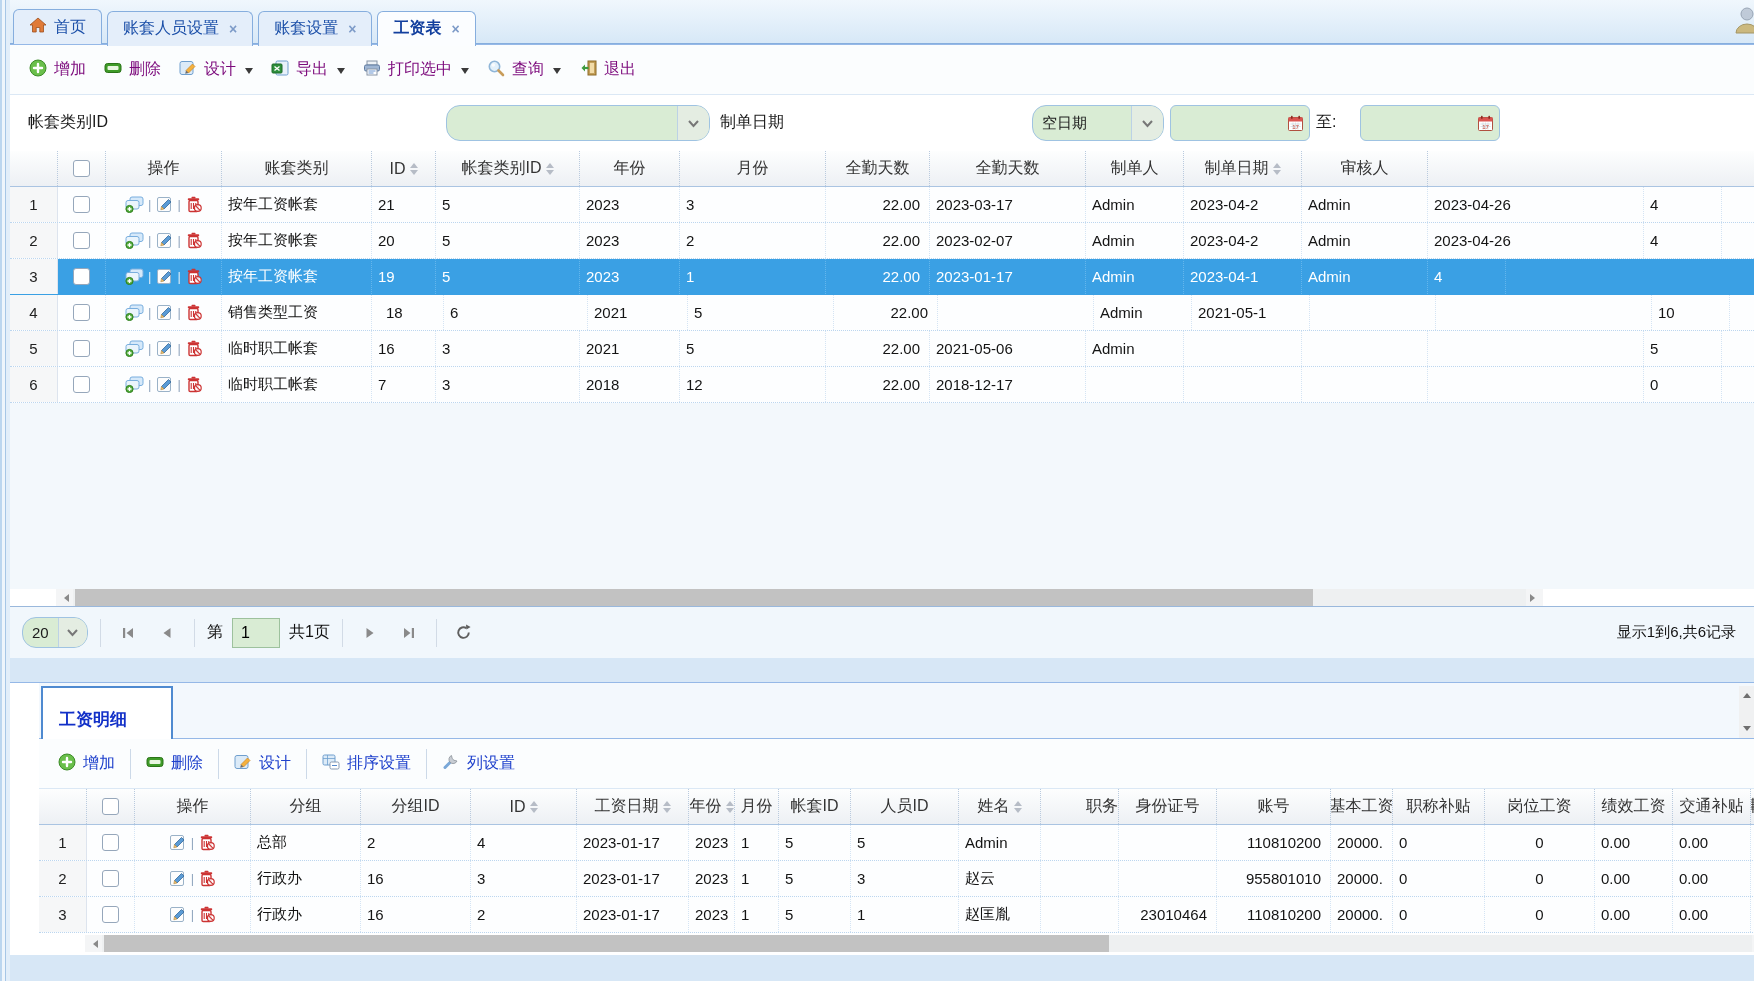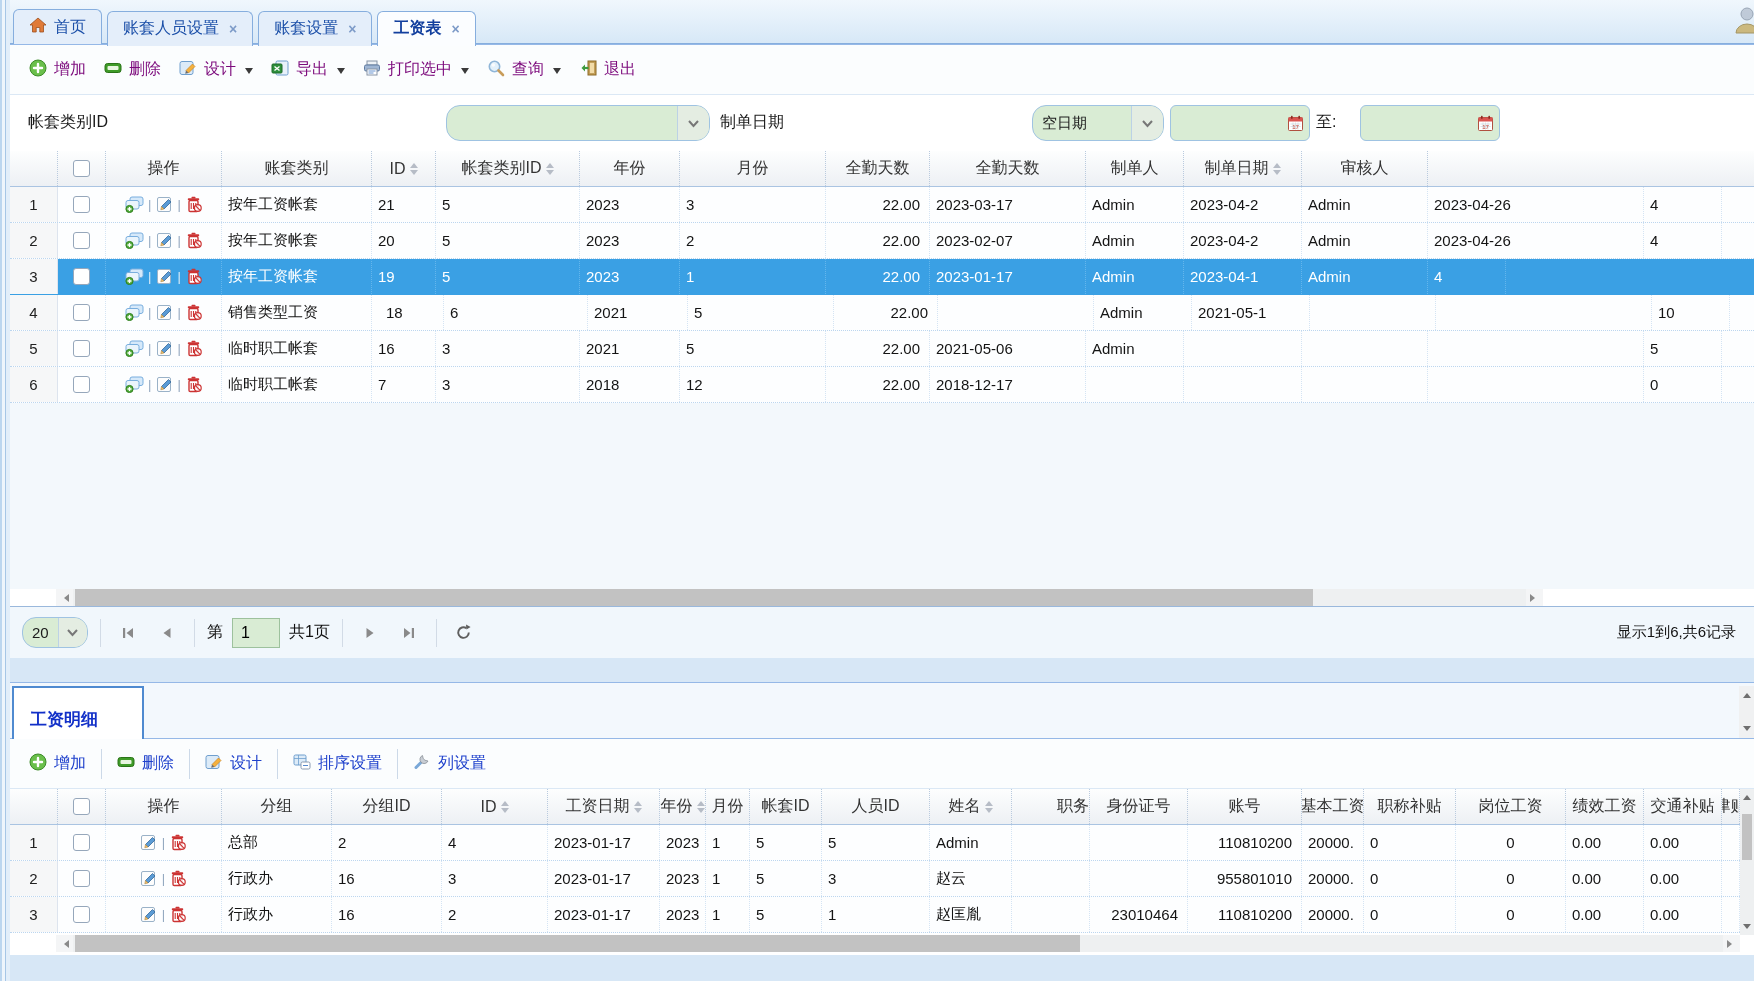--- a/index.html
+++ b/index.html
@@ -78,21 +78,21 @@
   .pager { height:52px; border-top:1px solid #9ab8dc; background:#f1f7fc; display:flex; align-items:center; padding:0 12px; gap:9px; font-size:16px; color:#111; }
   .page-size { position:static; width:66px; height:31px; }
   .psep { width:1px; height:28px; background:#d2dbe6; margin:0 3px; }
   .pbtn { width:30px; height:30px; display:flex; align-items:center; justify-content:center; }
   .page-input { width:48px; height:30px; background:#d9ecd4; border:1px solid #9dc19d; text-align:left; padding-left:8px; font-size:16px; font-family:inherit; }
   .pager-summary { margin-left:auto; font-size:15px; padding-right:6px; }
 
   
   .panel-main { background:#fff; border-top:1px solid #95b8e7; }
   .gap { height:24px; }
-  .panel-detail { background:#fff; border-top:1px solid #95b8e7; height:273px; }
+  .panel-detail { background:#fff; border-top:1px solid #95b8e7; height:273px;padding-left:29px; }
   .dtab-row { height:56px; background:#f3f8fd; border-bottom:1px solid #95b8e7; position:relative; }
   .dtab { position:absolute; left:2px; top:3px; width:132px; height:53px; background:#fff; border:2px solid #4f8ad0; border-bottom:none;
     display:flex; align-items:flex-end; padding:0 0 8px 16px; font-weight:bold; color:#1230c8; font-size:17px; z-index:2; }
   .mini-vs { position:absolute; right:0; top:3px; width:15px; height:52px; background:#f0f1f2; display:flex; flex-direction:column; justify-content:space-between; align-items:center; padding:3px 0; }
   .dgrid-wrap { display:flex; }
   .dgrid { width:1730px; }
   .vscroll { width:14px; background:#eef0f1; display:flex; flex-direction:column; align-items:center; padding:2px 0; height:146px; }
   .vs-thumb { width:10px; height:46px; background:#c2c2c2; margin-top:14px; }
   .vs-btm { margin-top:auto; }
 </style>

